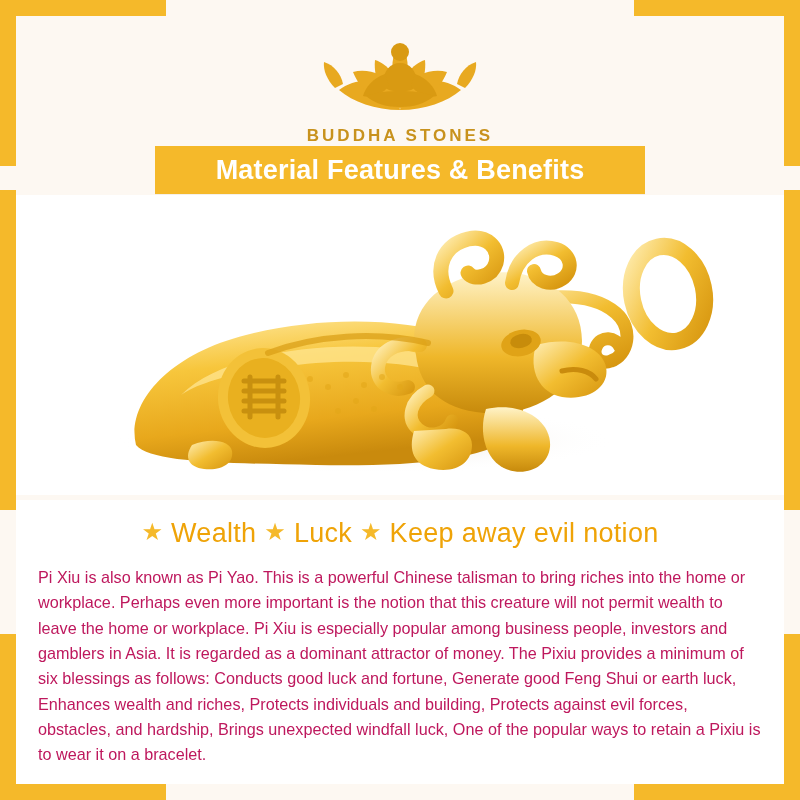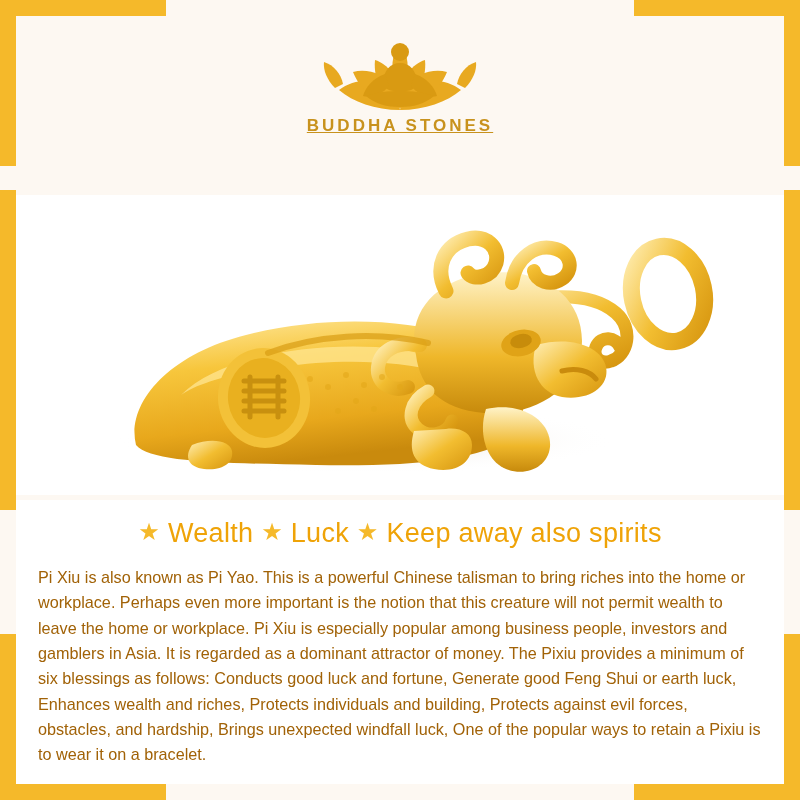--- a/index.html
+++ b/index.html
@@ -75,27 +75,26 @@
     width: 800px;
     text-align: center;
   }
   .logo-mark {
     width: 190px;
     height: 96px;
     margin: 0 auto;
     display: block;
   }
   .logo-text {
-    margin-top: 2px;
+    margin-top: 12px;
     font-size: 17px;
     letter-spacing: 3px;
     font-weight: bold;
     color: #c8921d;
     font-family: "Liberation Sans", sans-serif;
-    text-decoration: underline;
   }
 
   
   .title-banner {
     position: absolute;
     top: 146px;
     left: 155px;
     width: 490px;
     height: 48px;
     background: #f5b92a;
@@ -174,21 +173,21 @@
     font-size: 24px;
     vertical-align: 2px;
   }
   .benefits-line .kw {
     color: #efa307;
     margin-top: 25px;
   }
   .body-paragraph {
     font-size: 16.2px;
     line-height: 1.56;
-    color: #a16207;
+    color: #be185d;
     text-align: left;
     font-family: "Liberation Sans", sans-serif;
   }
 </style>
 </head>
 <body>
 
 <div class="page">
 
   <div class="corner corner-tl"></div>
@@ -225,20 +224,23 @@
 
         <path d="M80 56 C 68 60 60 70 58 78 C 66 80 78 76 84 68 Z"></path>
         <path d="M110 56 C 122 60 130 70 132 78 C 124 80 112 76 106 68 Z"></path>
 
         <path d="M61 78 C 70 86 82 89 95 89 C 108 89 120 86 129 78 C 118 74 107 73 95 73 C 83 73 72 74 61 78 Z"></path>
       </g>
     </svg>
     <div class="logo-text">BUDDHA STONES</div>
   </div>
 
+  <div class="title-banner">
+    <span class="title-banner-text">Material Features &amp; Benefits</span>
+  </div>
 
   <div class="hero">
     <svg class="hero-svg" viewBox="0 0 768 300">
       <defs>
         <linearGradient id="goldA" x1="0" y1="0" x2="0.3" y2="1">
           <stop offset="0%" stop-color="#ffe9a0"></stop>
           <stop offset="35%" stop-color="#f7c63c"></stop>
           <stop offset="75%" stop-color="#e8a81c"></stop>
           <stop offset="100%" stop-color="#c98a0d"></stop>
         </linearGradient>
@@ -340,18 +342,18 @@
   </div>
 
 
   <div class="body-section">
     <div class="benefits-line">
       <span class="star">★</span>
       <span class="kw">Wealth</span>
       <span class="star">★</span>
       <span class="kw">Luck</span>
       <span class="star">★</span>
-      <span class="kw">Keep away also spirits</span>
+      <span class="kw">Keep away evil notion</span>
     </div>
     <p class="body-paragraph">Pi Xiu is also known as Pi Yao. This is a powerful Chinese talisman to bring riches into the home or workplace. Perhaps even more important is the notion that this creature will not permit wealth to leave the home or workplace. Pi Xiu is especially popular among business people, investors and gamblers in Asia. It is regarded as a dominant attractor of money. The Pixiu provides a minimum of six blessings as follows: Conducts good luck and fortune, Generate good Feng Shui or earth luck, Enhances wealth and riches, Protects individuals and building, Protects against evil forces, obstacles, and hardship, Brings unexpected windfall luck, One of the popular ways to retain a Pixiu is to wear it on a bracelet.</p>
   </div>
 
 </div>
 
 </body></html>

